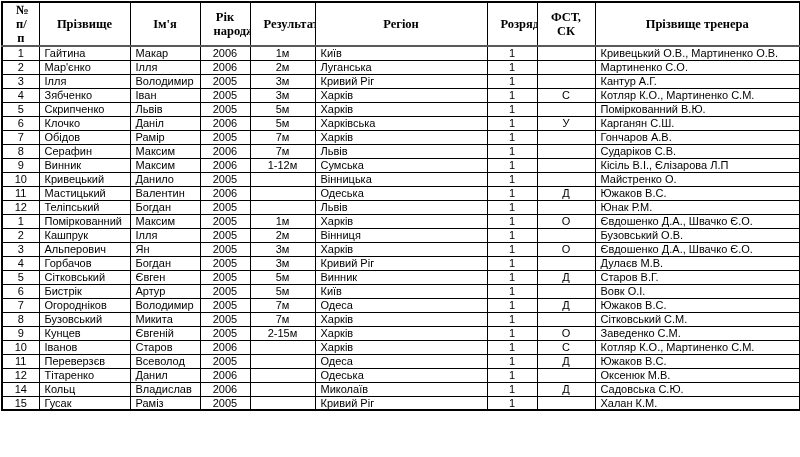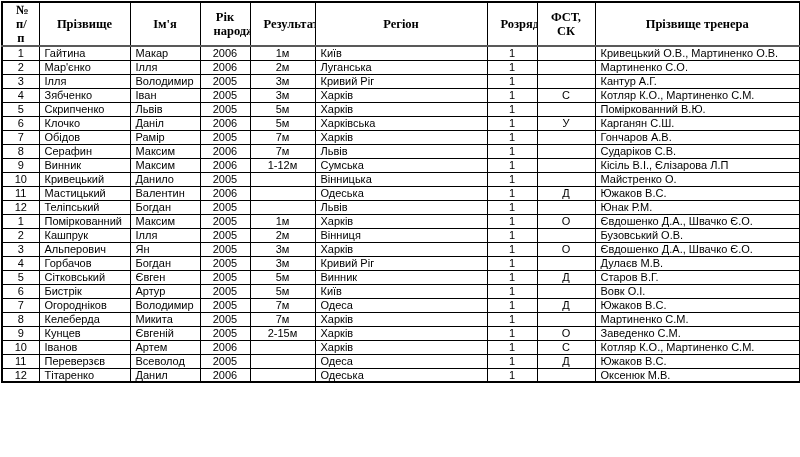--- a/index.html
+++ b/index.html
@@ -289,44 +289,44 @@
         <td class="data-cell al-l">Володимир</td>
         <td class="data-cell al-c">2005</td>
         <td class="data-cell al-c">7м</td>
         <td class="data-cell al-l">Одеса</td>
         <td class="data-cell al-c">1</td>
         <td class="data-cell al-c">Д</td>
         <td class="data-cell al-l">Южаков В.С.</td>
       </tr>
       <tr>
         <td class="data-cell al-c">8</td>
-        <td class="data-cell al-l">Келеберда</td>
+        <td class="data-cell al-l">Бузовський</td>
         <td class="data-cell al-l">Микита</td>
         <td class="data-cell al-c">2005</td>
         <td class="data-cell al-c">7м</td>
         <td class="data-cell al-l">Харків</td>
         <td class="data-cell al-c">1</td>
         <td class="data-cell al-c"></td>
-        <td class="data-cell al-l">Мартиненко С.М.</td>
+        <td class="data-cell al-l">Сітковський С.М.</td>
       </tr>
       <tr>
         <td class="data-cell al-c">9</td>
         <td class="data-cell al-l">Кунцев</td>
         <td class="data-cell al-l">Євгеній</td>
         <td class="data-cell al-c">2005</td>
         <td class="data-cell al-c">2-15м</td>
         <td class="data-cell al-l">Харків</td>
         <td class="data-cell al-c">1</td>
         <td class="data-cell al-c">О</td>
         <td class="data-cell al-l">Заведенко С.М.</td>
       </tr>
       <tr>
         <td class="data-cell al-c">10</td>
         <td class="data-cell al-l">Іванов</td>
-        <td class="data-cell al-l">Артем</td>
+        <td class="data-cell al-l">Старов</td>
         <td class="data-cell al-c">2006</td>
         <td class="data-cell al-c"></td>
         <td class="data-cell al-l">Харків</td>
         <td class="data-cell al-c">1</td>
         <td class="data-cell al-c">С</td>
         <td class="data-cell al-l">Котляр К.О., Мартиненко С.М.</td>
       </tr>
       <tr>
         <td class="data-cell al-c">11</td>
         <td class="data-cell al-l">Переверзєв</td>
@@ -341,15 +341,37 @@
       <tr>
         <td class="data-cell al-c">12</td>
         <td class="data-cell al-l">Тітаренко</td>
         <td class="data-cell al-l">Данил</td>
         <td class="data-cell al-c">2006</td>
         <td class="data-cell al-c"></td>
         <td class="data-cell al-l">Одеська</td>
         <td class="data-cell al-c">1</td>
         <td class="data-cell al-c"></td>
         <td class="data-cell al-l">Оксенюк М.В.</td>
+      </tr>
+      <tr>
+        <td class="data-cell al-c">14</td>
+        <td class="data-cell al-l">Кольц</td>
+        <td class="data-cell al-l">Владислав</td>
+        <td class="data-cell al-c">2006</td>
+        <td class="data-cell al-c"></td>
+        <td class="data-cell al-l">Миколаїв</td>
+        <td class="data-cell al-c">1</td>
+        <td class="data-cell al-c">Д</td>
+        <td class="data-cell al-l">Садовська С.Ю.</td>
+      </tr>
+      <tr>
+        <td class="data-cell al-c">15</td>
+        <td class="data-cell al-l">Гусак</td>
+        <td class="data-cell al-l">Раміз</td>
+        <td class="data-cell al-c">2005</td>
+        <td class="data-cell al-c"></td>
+        <td class="data-cell al-l">Кривий Ріг</td>
+        <td class="data-cell al-c">1</td>
+        <td class="data-cell al-c"></td>
+        <td class="data-cell al-l">Халан К.М.</td>
       </tr>
     </tbody>
 </table>
 
 </body></html>

